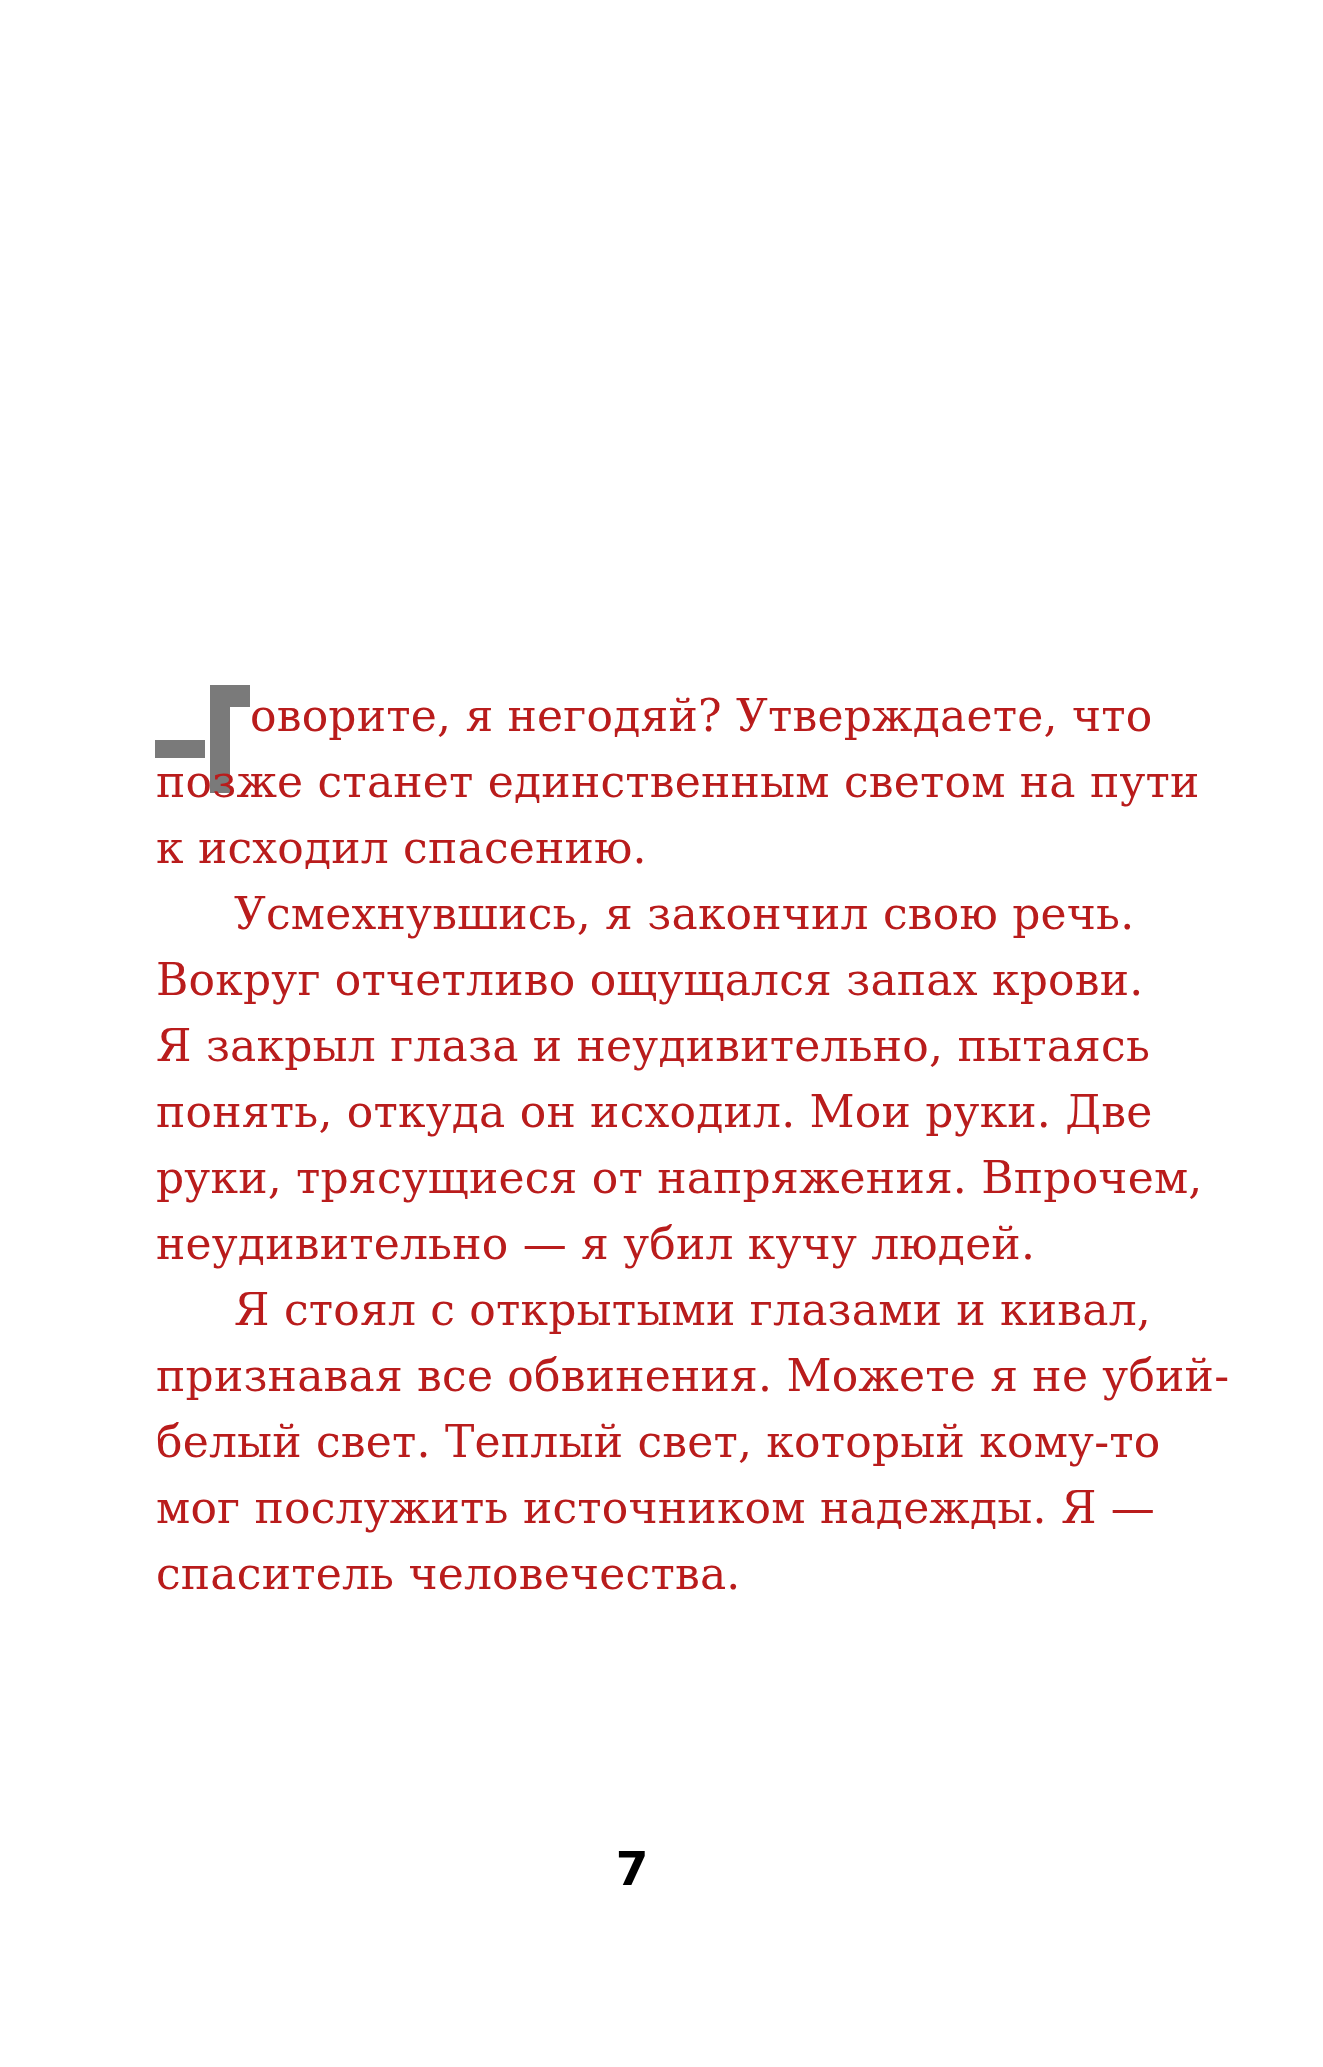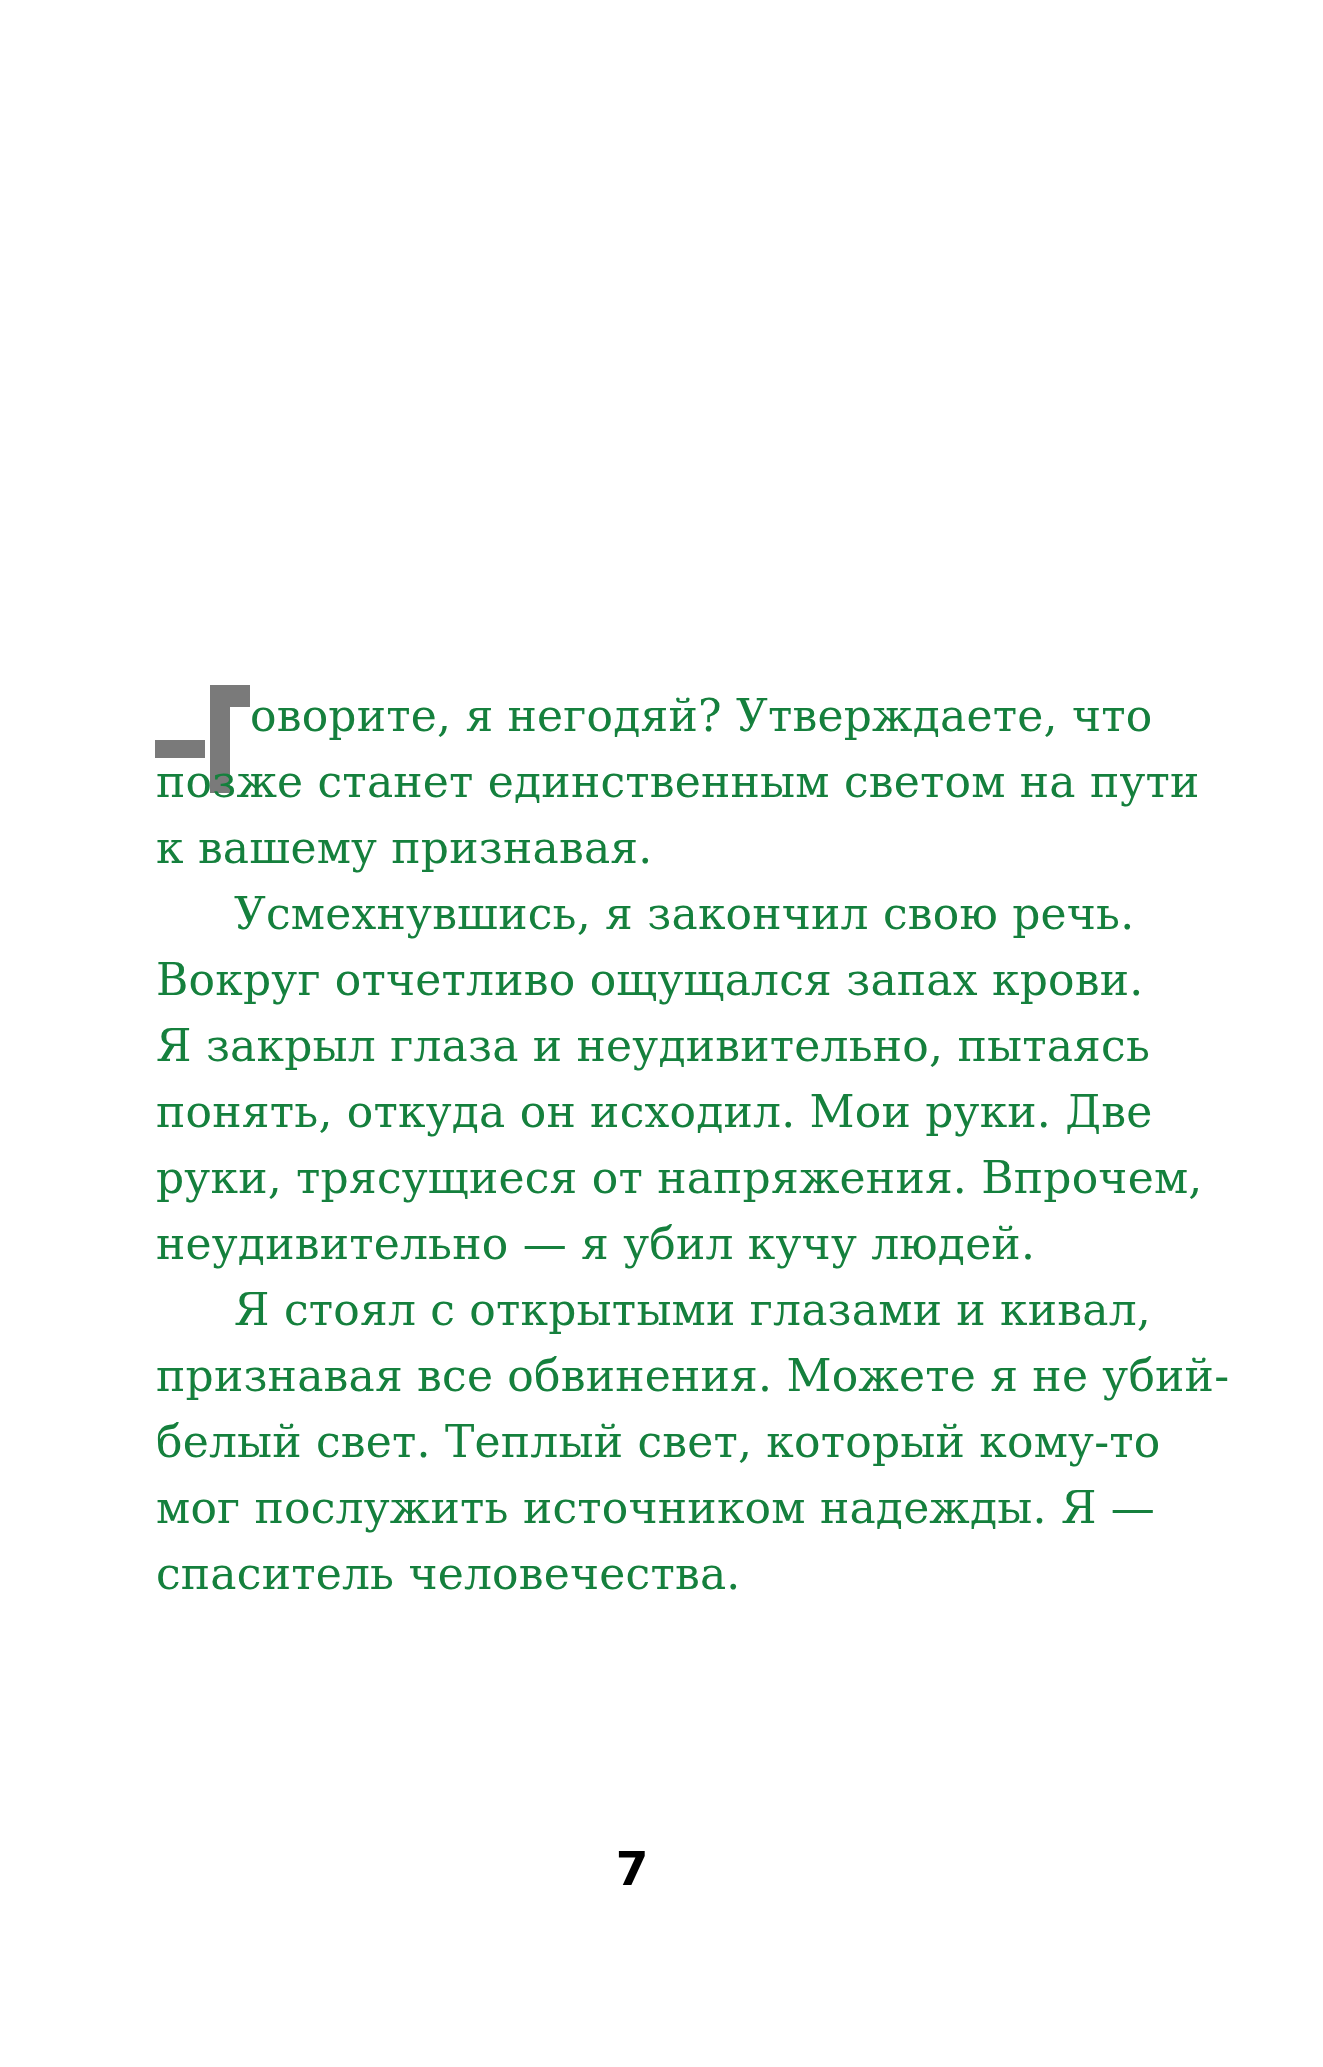--- a/index.html
+++ b/index.html
@@ -92,24 +92,24 @@
 <body>
 
 <div class="page" style="background: rgb(255, 255, 255);">
 
   <div class="dropcap">
     <div class="dc-dash" style="background: rgb(122, 122, 122);"></div>
     <div class="dc-vert" style="background: rgb(122, 122, 122);"></div>
     <div class="dc-horiz" style="background: rgb(122, 122, 122);"></div>
   </div>
 
-  <div class="text-block" style="color: #15803d;">
+  <div class="text-block" style="color: #b91c1c;">
     <div class="line l-beside">оворите, я негодяй? Утверждаете, что</div>
     <div class="line">позже станет единственным светом на пути</div>
-    <div class="line l-parend">к вашему признавая.</div>
+    <div class="line l-parend">к исходил спасению.</div>
     <div class="line l-indent">Усмехнувшись, я закончил свою речь.</div>
     <div class="line">Вокруг отчетливо ощущался запах крови.</div>
     <div class="line">Я закрыл глаза и неудивительно, пытаясь</div>
     <div class="line">понять, откуда он исходил. Мои руки. Две</div>
     <div class="line">руки, трясущиеся от напряжения. Впрочем,</div>
     <div class="line l-parend">неудивительно — я убил кучу людей.</div>
     <div class="line l-indent">Я стоял с открытыми глазами и кивал,</div>
     <div class="line">признавая все обвинения. Можете я не убий-</div>
     <div class="line">белый свет. Теплый свет, который кому-то</div>
     <div class="line">мог послужить источником надежды. Я —</div>

